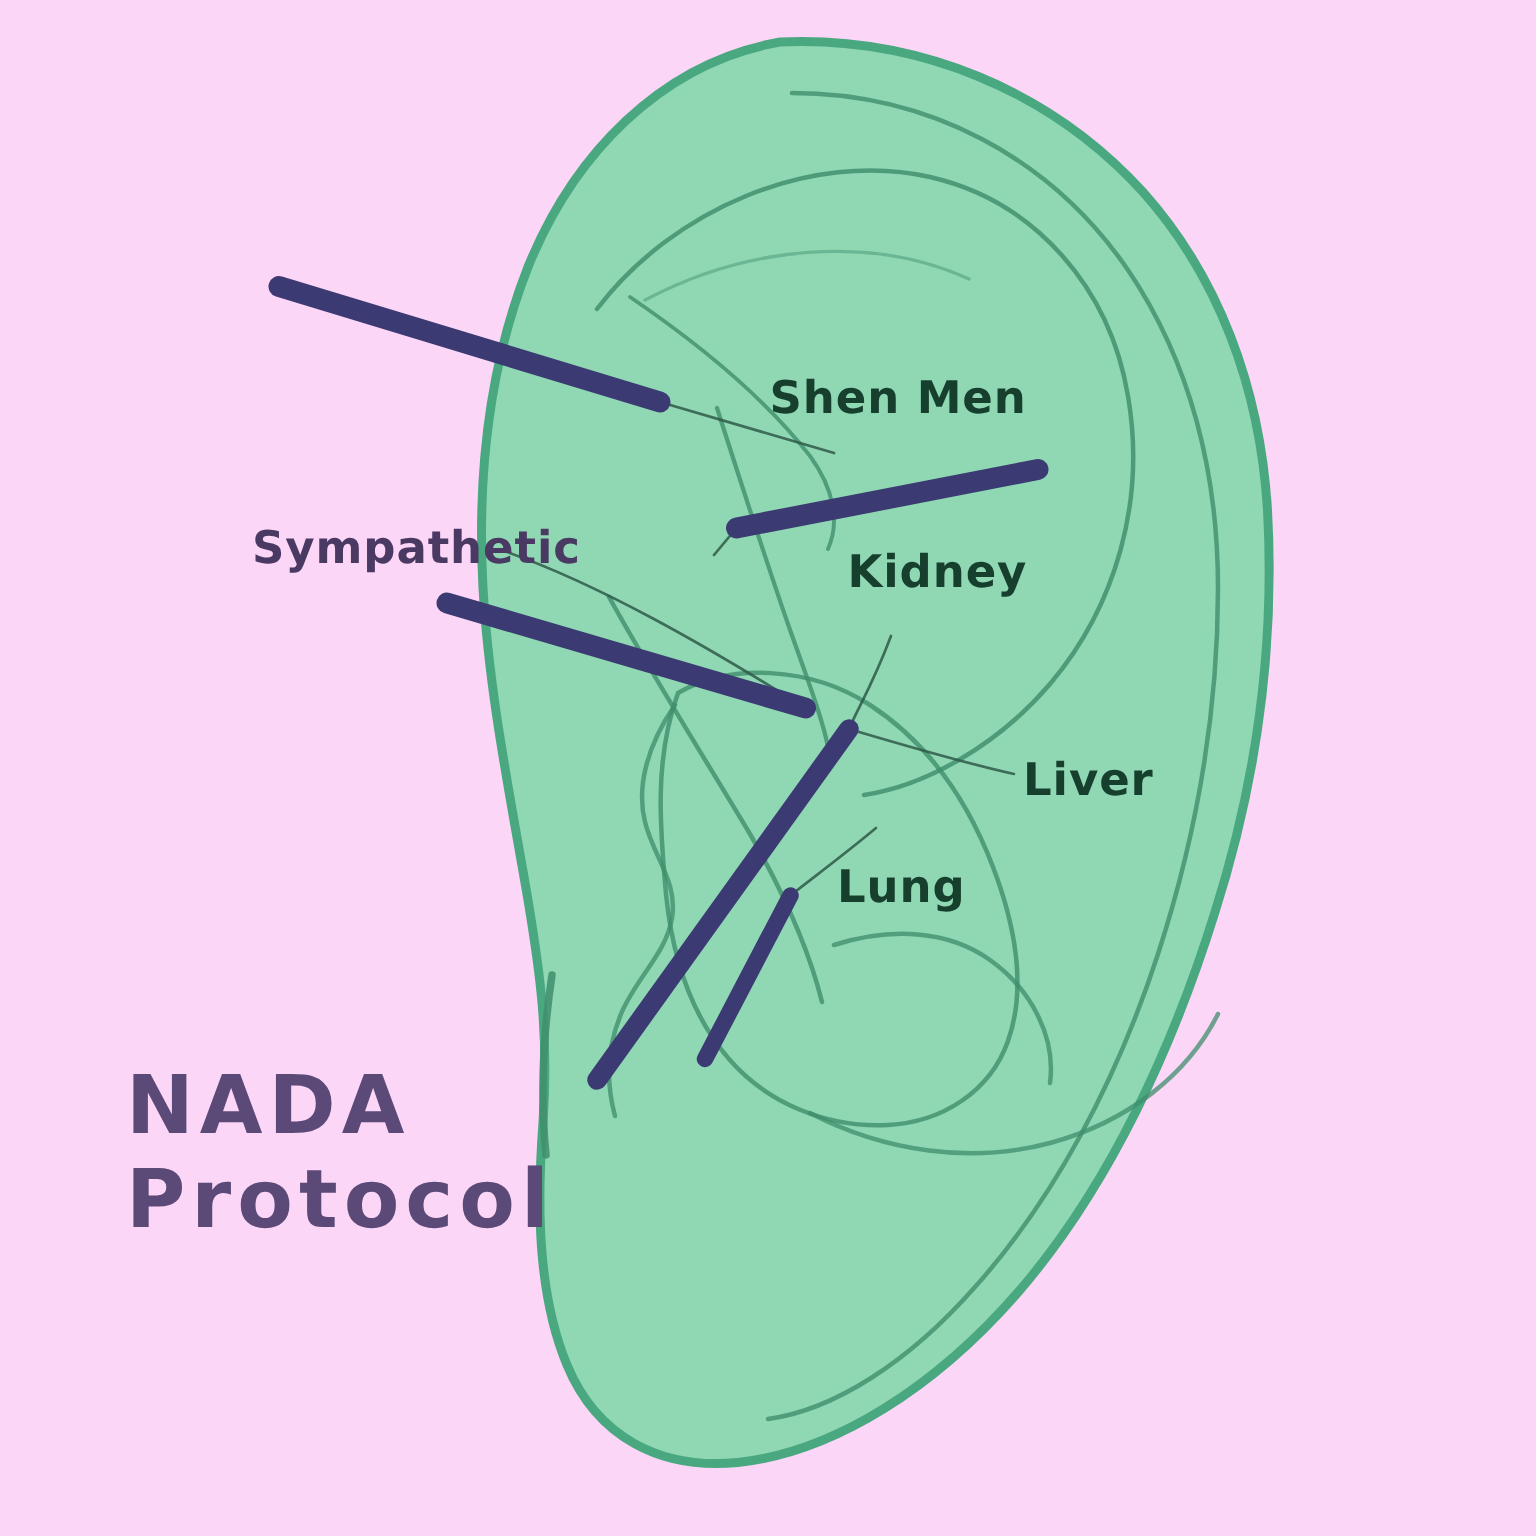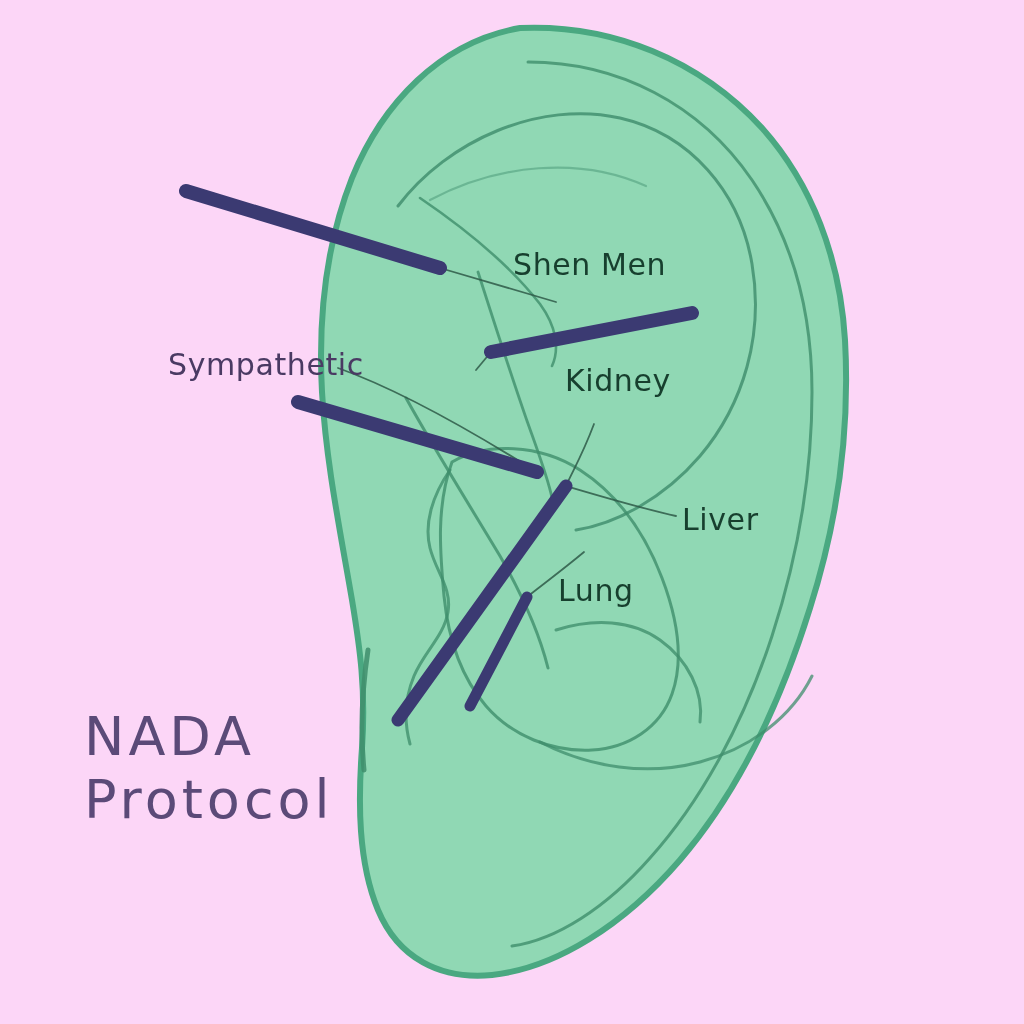--- a/index.html
+++ b/index.html
@@ -11,20 +11,21 @@
     width: 1024px;
     height: 1024px;
     overflow: hidden;
     font-family: "DejaVu Sans", sans-serif;
   }
   #stage {
     position: relative;
     width: 1024px;
     height: 1024px;
     background: #fcd6f7;
+    font-weight: bold;
   }
   #diagram {
     position: absolute;
     top: 0;
     left: 0;
     width: 1024px;
     height: 1024px;
     display: block;
   }
   .label-text {

